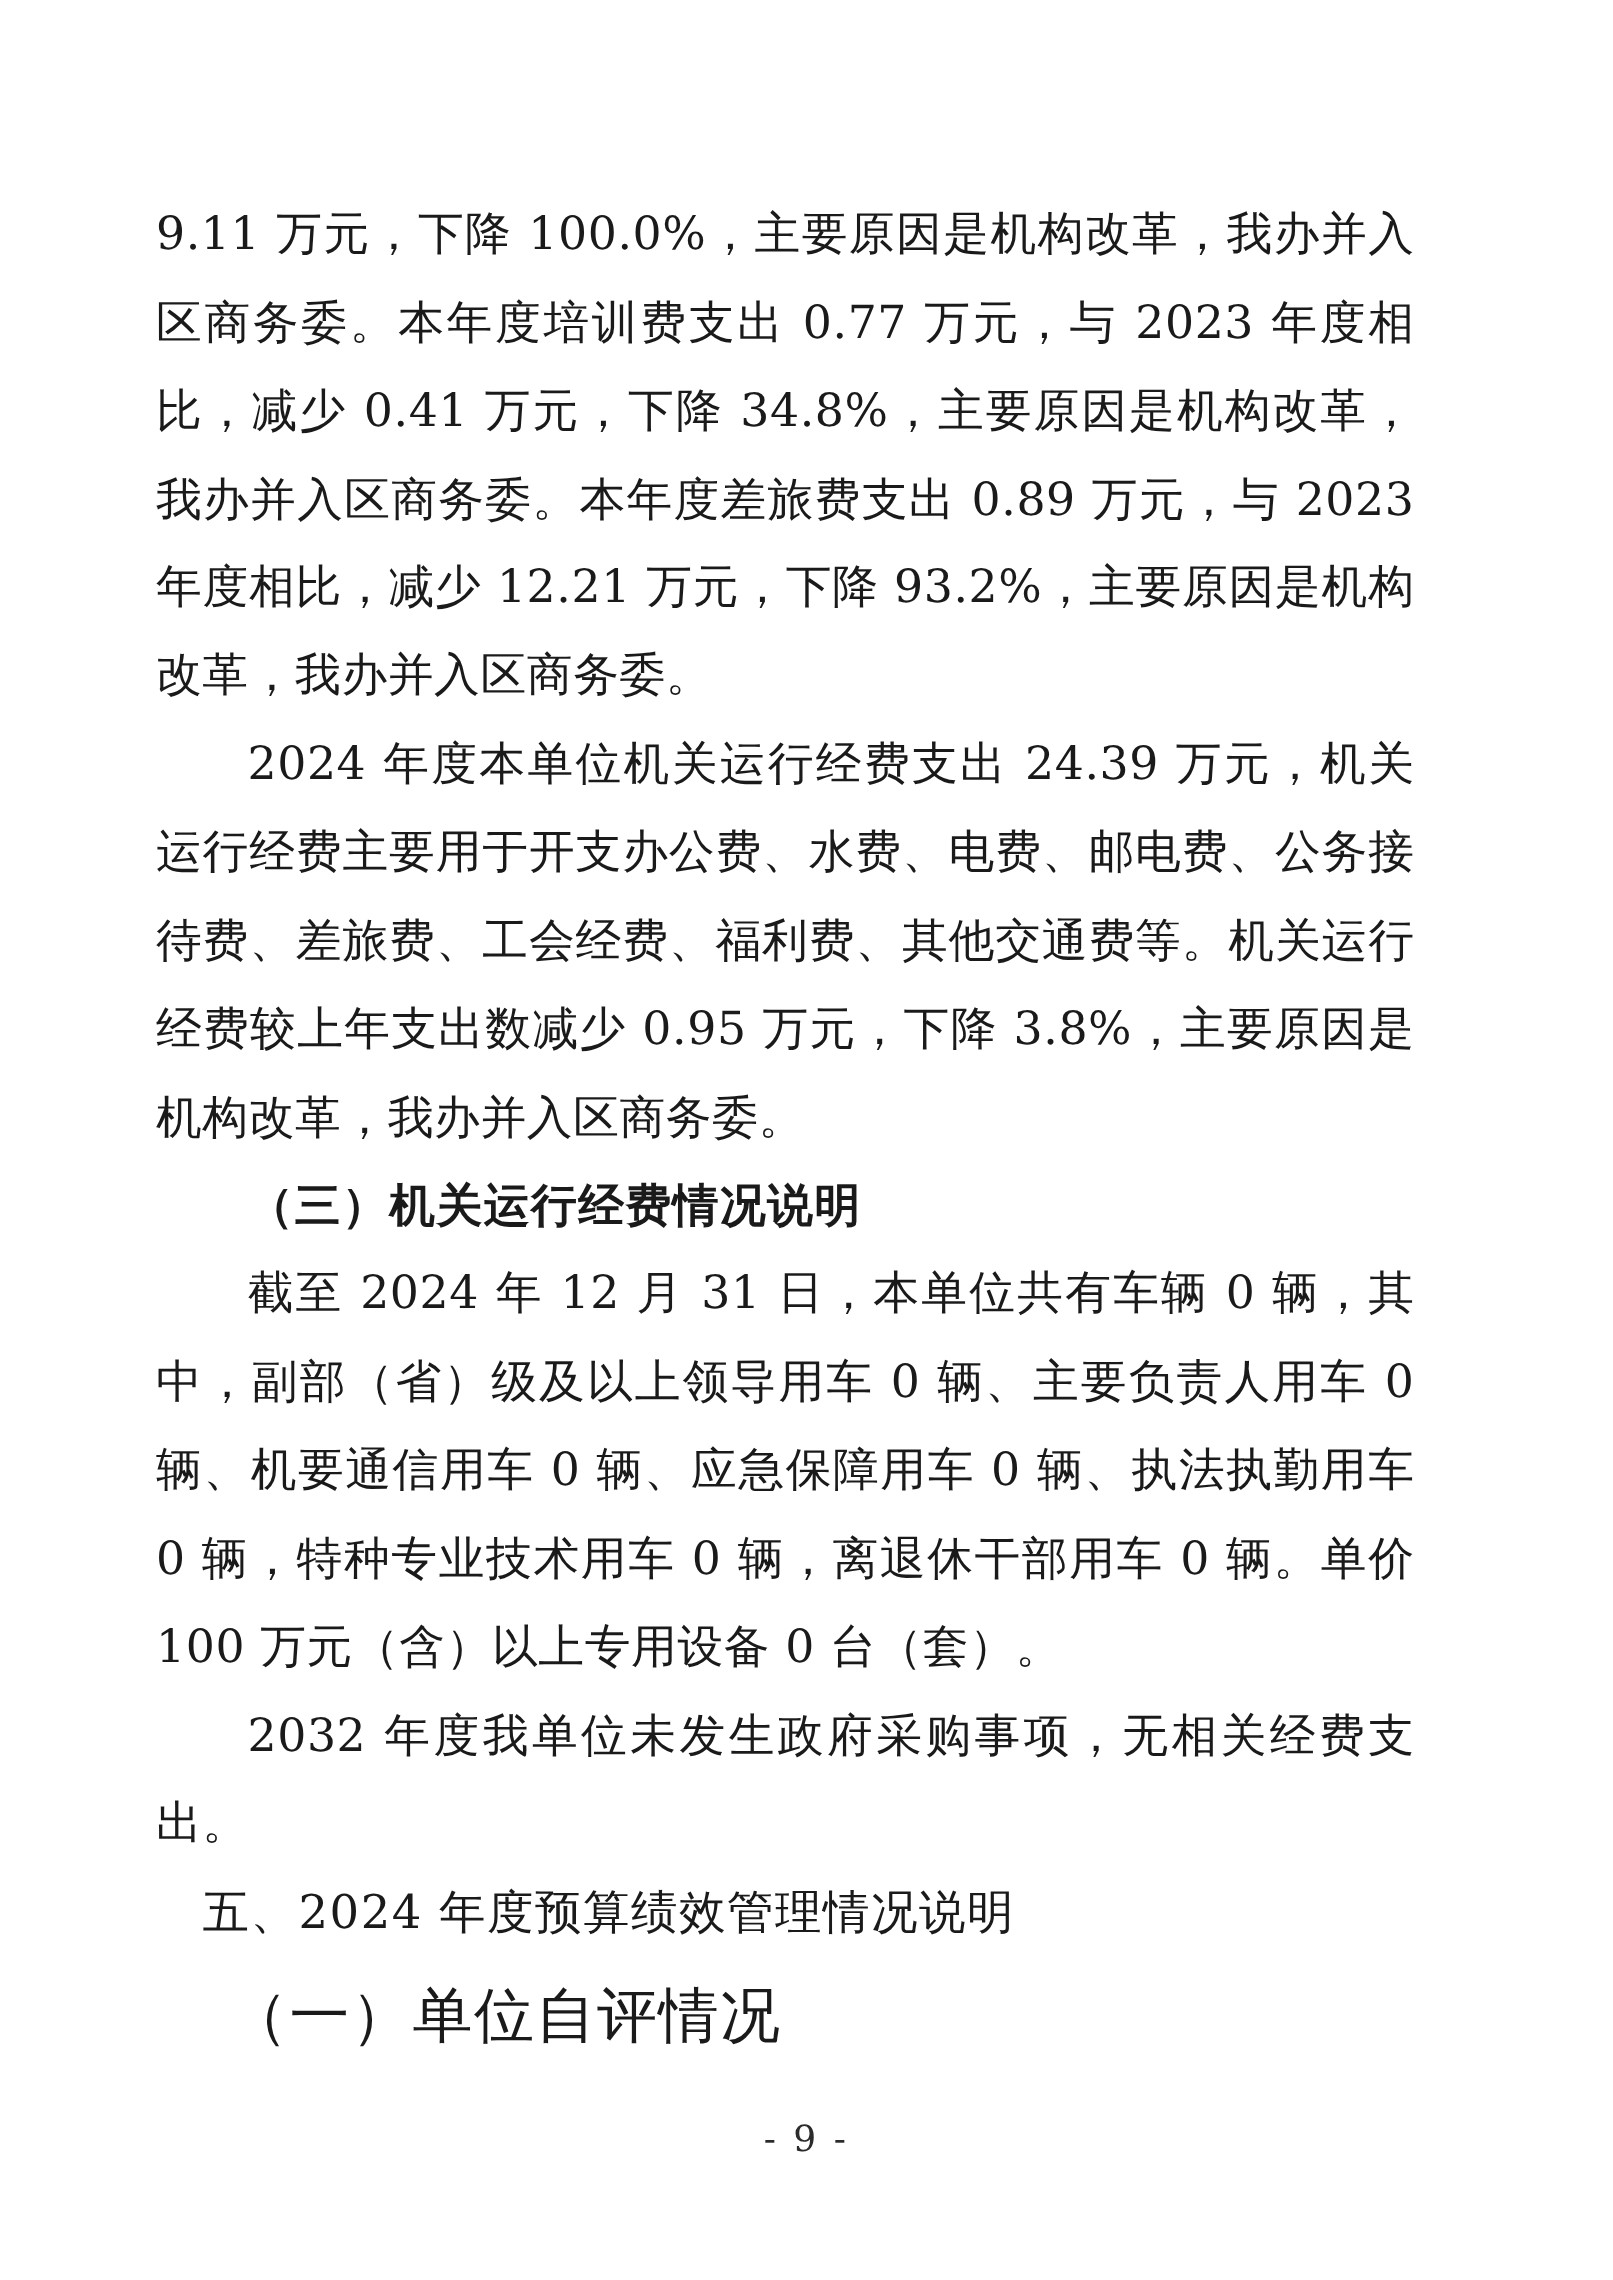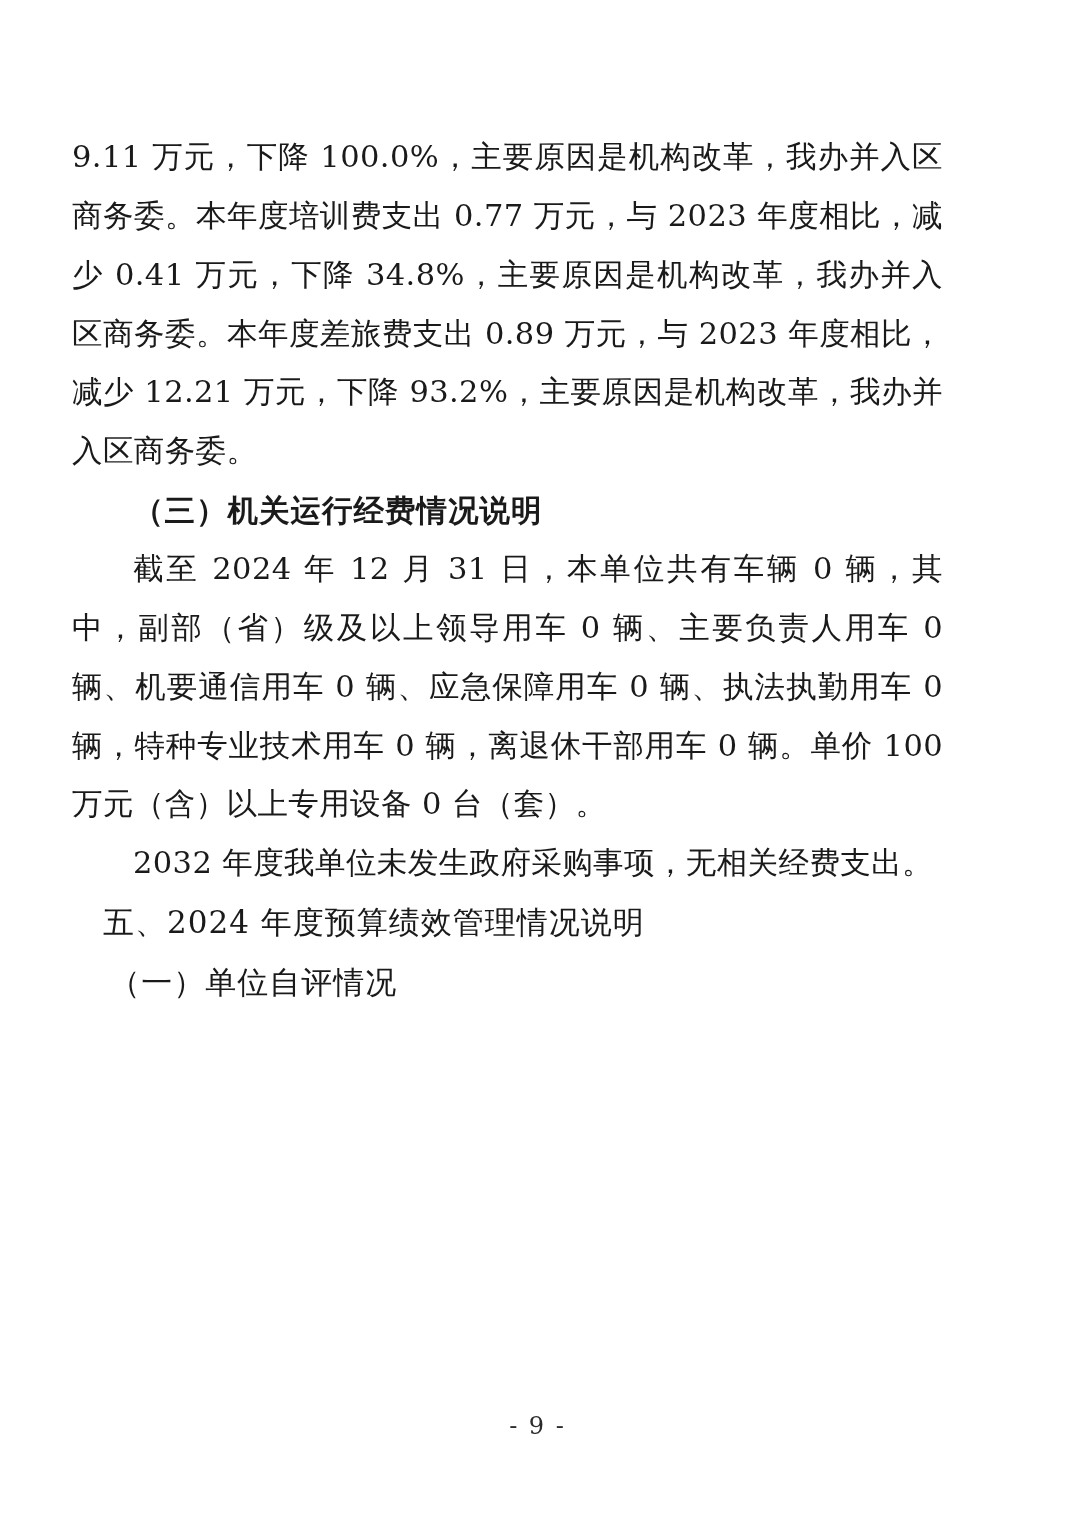--- a/index.html
+++ b/index.html
@@ -14,21 +14,21 @@
     color: #1a1a1a;
     position: relative;
     overflow: hidden;
   }
   .page {
     position: absolute;
     left: 0; top: 0;
     width: 1075px;
     height: 1520px;
     box-sizing: border-box;
-    padding: 128px 132px 40px 72px;
+    padding: 128px 132px 40px 104px;
   }
   .doc-body {
     font-size: 30.5px;
     line-height: 1.93;
     text-align: justify;
     text-justify: inter-ideograph;
     letter-spacing: 0.4px;
   }
   p {
     margin: 0;
@@ -45,21 +45,21 @@
     letter-spacing: 1px;
   }
   .sec-head {
     text-indent: 1em;
     font-weight: normal;
     font-size: 31px;
     letter-spacing: 1px;
   }
   .sec-head-2 {
     text-indent: 1.2em;
-    font-size: 31px;
+    font-size: 40px;
     letter-spacing: 1px;
   }
   .footer {
     position: absolute;
     left: 0;
     right: 0;
     bottom: 80px;
     text-align: center;
     font-size: 24px;
     color: #2b2b2b;
@@ -69,20 +69,21 @@
 </style>
 </head>
 <body>
 
 <div class="page">
   <div class="doc-body">
 
     <p class="para para-cont">9.11 万元，下降 100.0%，主要原因是机构改革，我办并入区商务委。本年度培训费支出 0.77 万元，与 2023 年度相比，减少 0.41 万元，下降 34.8%，主要原因是机构改革，我办并入区商务委。本年度差旅费支出 0.89 万元，与 2023 年度相比，减少 12.21 万元，下降 93.2%，主要原因是机构改革，我办并入区商务委。</p>
 
 
+    <p class="para">2024 年度本单位机关运行经费支出 24.39 万元，机关运行经费主要用于开支办公费、水费、电费、邮电费、公务接待费、差旅费、工会经费、福利费、其他交通费等。机关运行经费较上年支出数减少 0.95 万元，下降 3.8%，主要原因是机构改革，我办并入区商务委。</p>
 
     <p class="sub-head">（三）机关运行经费情况说明</p>
 
     <p class="para">截至 2024 年 12 月 31 日，本单位共有车辆 0 辆，其中，副部（省）级及以上领导用车 0 辆、主要负责人用车 0 辆、机要通信用车 0 辆、应急保障用车 0 辆、执法执勤用车 0 辆，特种专业技术用车 0 辆，离退休干部用车 0 辆。单价 100 万元（含）以上专用设备 0 台（套）。</p>
 
 
     <p class="para">2032 年度我单位未发生政府采购事项，无相关经费支出。</p>
 
     <p class="sec-head">五、2024 年度预算绩效管理情况说明</p>
 

